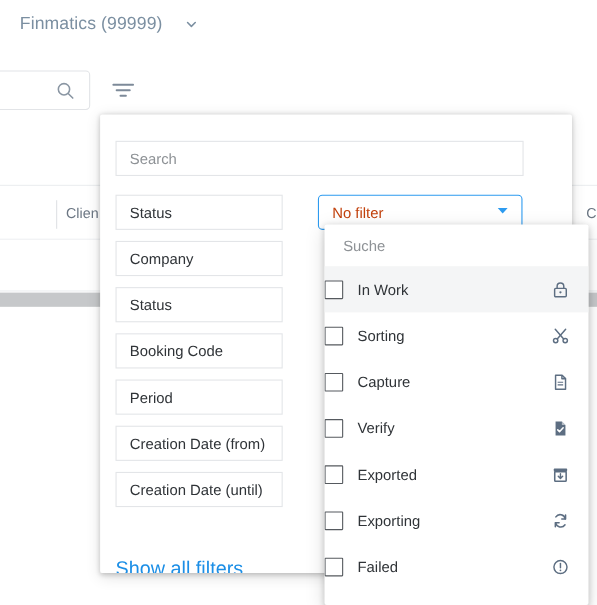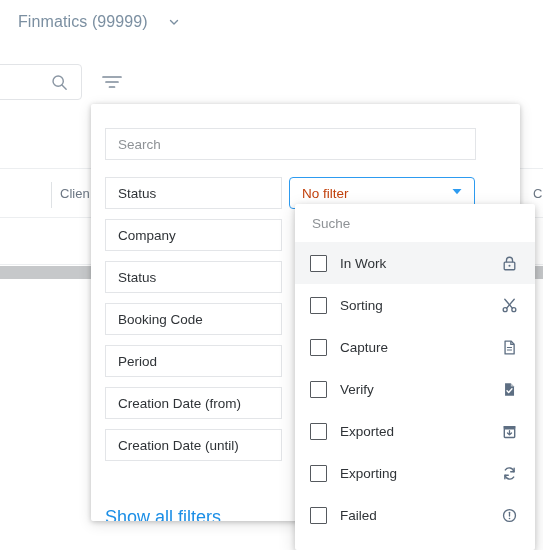--- a/index.html
+++ b/index.html
@@ -158,21 +158,21 @@
     color: #2f3337;
     cursor: pointer;
     white-space: nowrap;
   }
   .field.placeholder-field { color: #8e9296; }
 
   #search-field {
     left: 14px; top: 24px;
     width: 371px;
   }
-  .left-field { left: 14px; width: 177px; }
+  .left-field { left: 14px; width: 152px; }
 
   #show-all-filters {
     position: absolute;
     left: 14px; top: 382px;
     font-size: 18px;
     color: #1b8ee6;
     cursor: pointer;
     white-space: nowrap;
     margin-top: 21px;
   }
@@ -219,21 +219,21 @@
     padding-left: 17px;
     font-size: 13.5px;
     color: #8e9296;
     box-sizing: border-box;
     cursor: text;
   }
   .opt-row {
     height: 42px;
     display: flex;
     align-items: center;
-    padding: 0 17px 0 15px;
+    padding: 0 17px 0 0;
     box-sizing: border-box;
     cursor: pointer;
   }
   .opt-row.hovered { background: #f4f5f6; }
   .opt-check {
     width: 17px; height: 17px;
     border: 1.6px solid #55595e;
     border-radius: 1px;
     background: #fff;
     flex: 0 0 auto;

